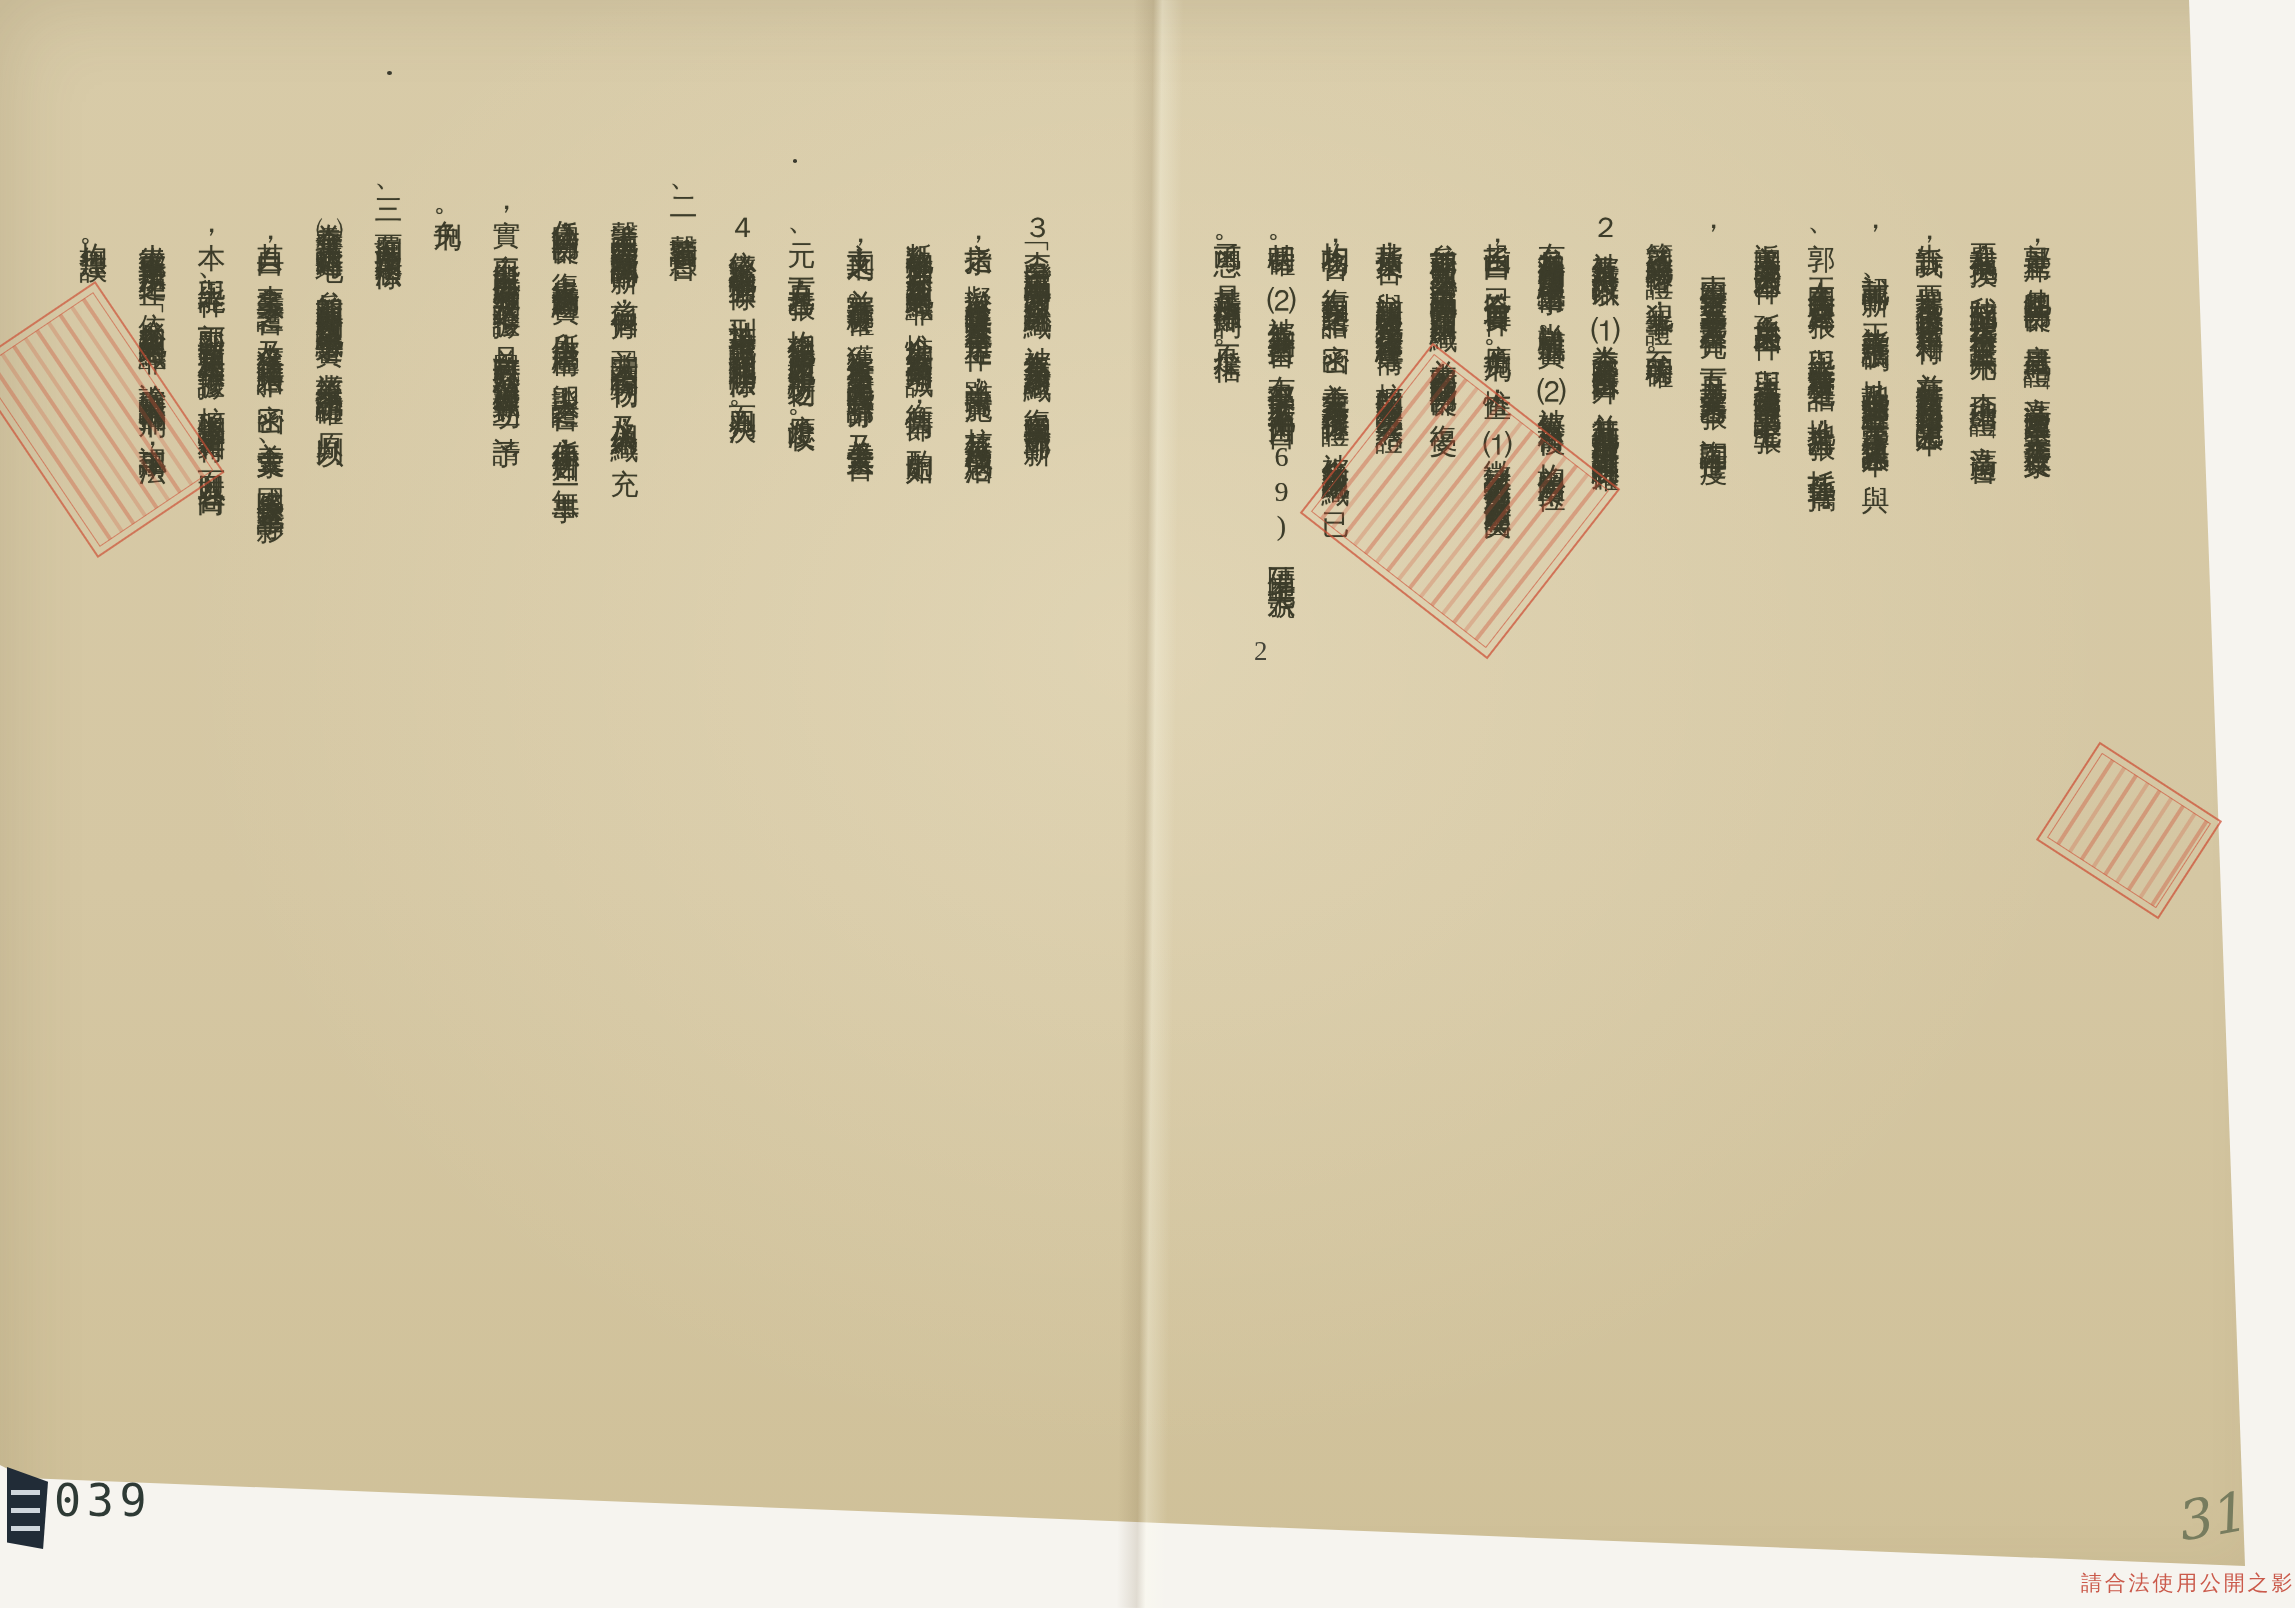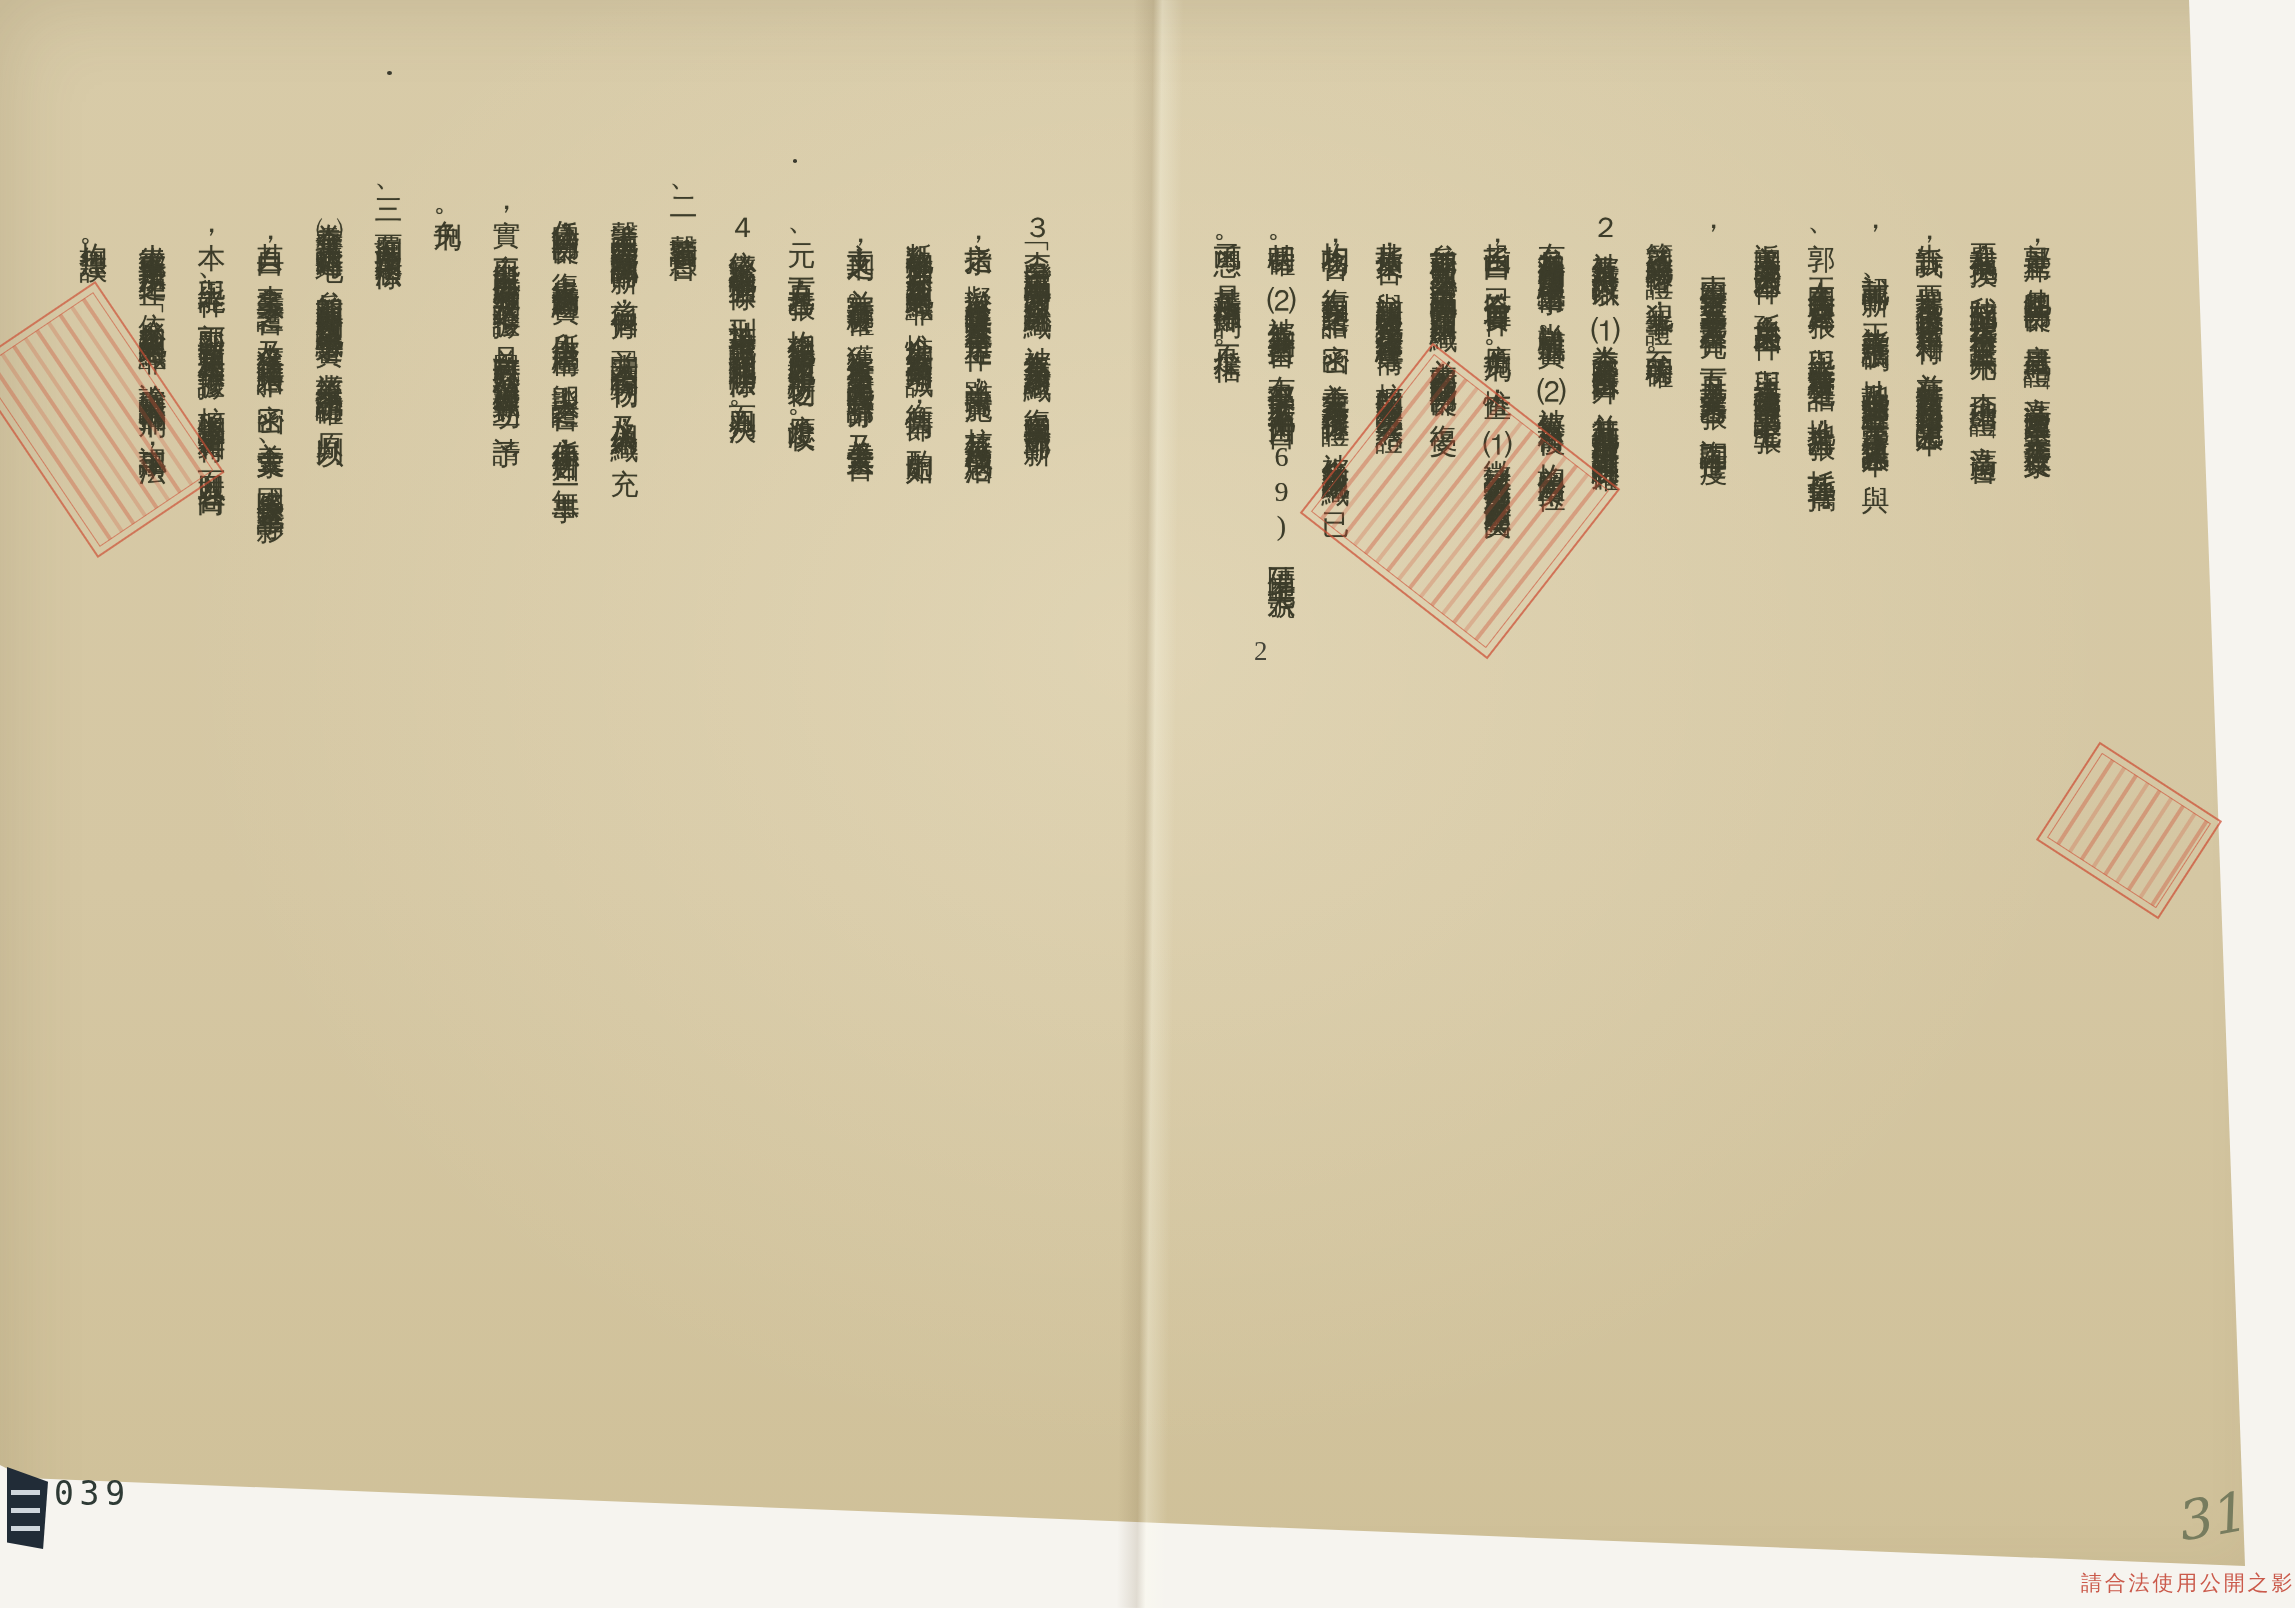--- a/index.html
+++ b/index.html
@@ -35,21 +35,21 @@
   #stamp-right-edge{left:2056px;top:772px;width:142px;height:113px;transform:rotate(33deg);}
   #stamp-left-partial{left:20px;top:304px;width:149px;height:227px;transform:rotate(-34deg);opacity:.8;}
   
   #page-label{position:absolute;left:1254px;top:636px;font-size:27px;color:#45453a;
               font-family:"Liberation Serif",serif;}
   
   #corner-icon{position:absolute;left:7px;top:1467px;width:41px;height:82px;
                background:#212c37;
                clip-path:polygon(0 0,100% 18%,88% 100%,0 92%);}
   #corner-icon .stripe{position:absolute;left:10%;width:70%;height:5px;background:#cfd6dc;}
-  #archive-number{position:absolute;left:54px;top:1474px;font-size:33px;color:#2e3a35;
+  #archive-number{position:absolute;left:54px;top:1474px;font-size:45px;color:#2e3a35;
                   font-family:"DejaVu Sans Mono",monospace;letter-spacing:5.7px;}
   
   #pencil-number{position:absolute;left:2179px;top:1485px;font-size:54px;color:#6e7558;
                  transform:rotate(-10deg) skewX(-12deg);opacity:.9;
                  font-family:"DejaVu Serif",serif;}
   
   #watermark{position:absolute;left:2081px;top:1569px;font-size:21px;color:#c64a3a;
              letter-spacing:2.8px;opacity:.9;white-space:nowrap;}
   .speck{position:absolute;border-radius:50%;background:#3a3a2e;}
 </style>

